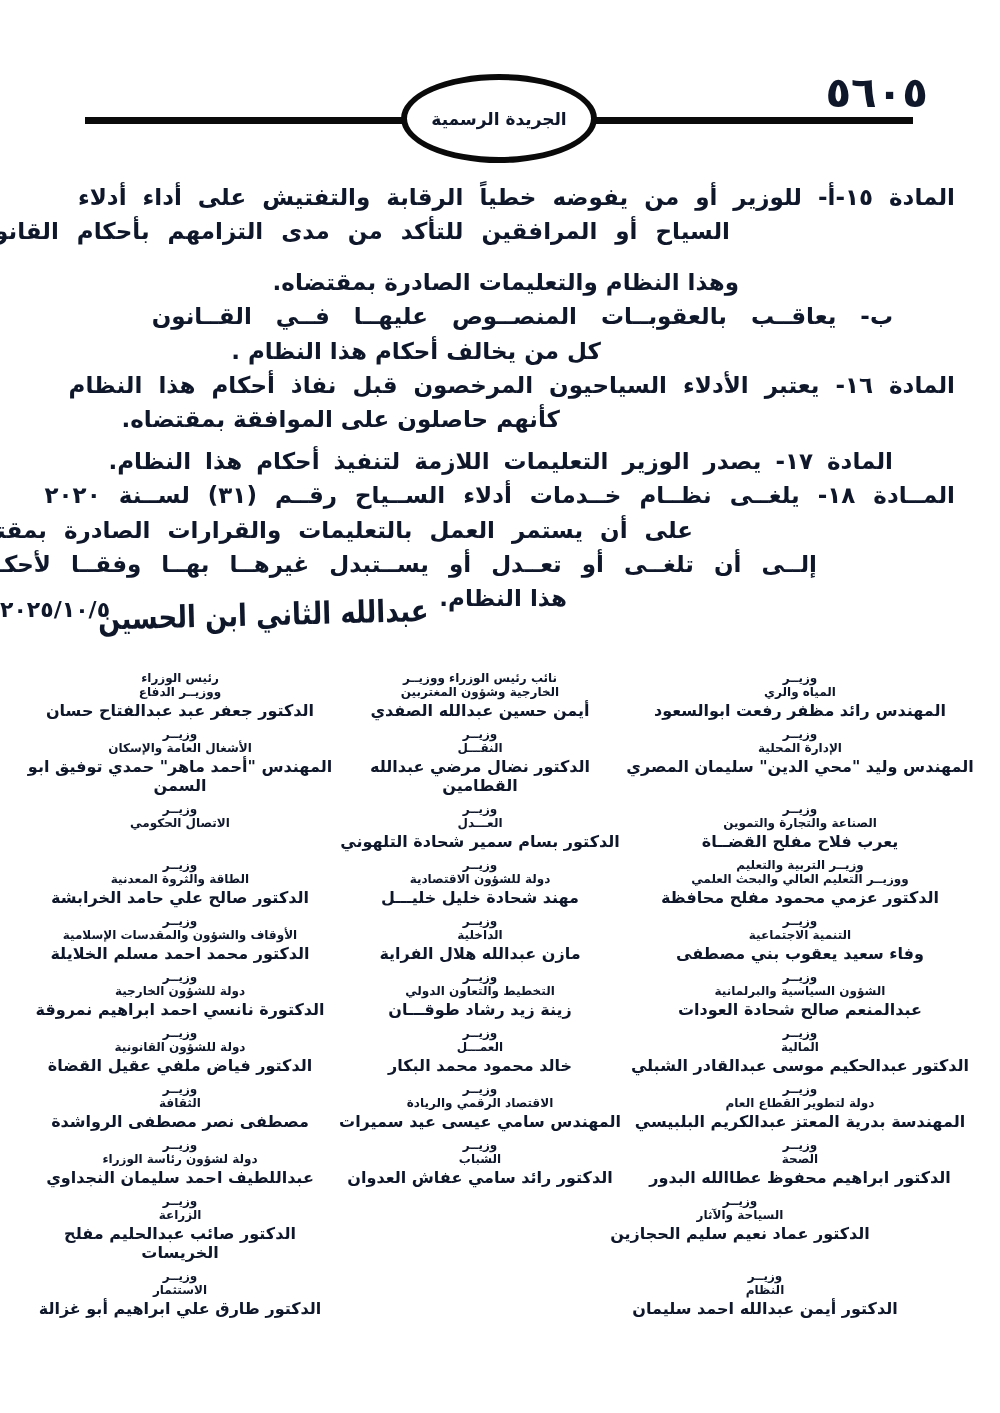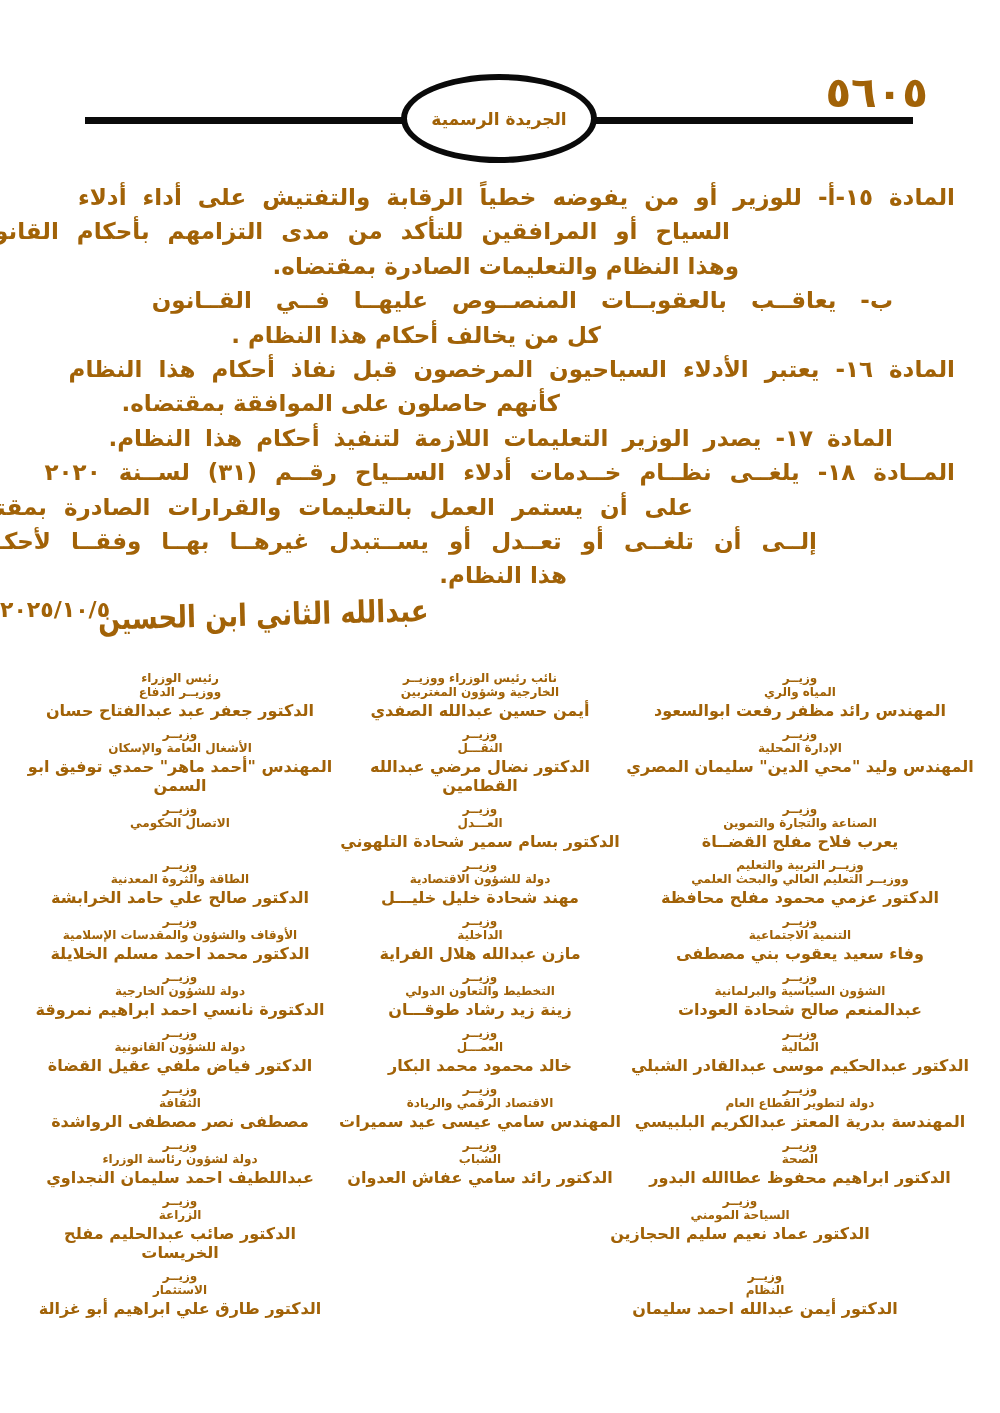--- a/index.html
+++ b/index.html
@@ -1,17 +1,17 @@
 <!DOCTYPE html>
 <html lang="ar" dir="rtl"><head>
 <meta charset="utf-8">
 <style>
   html,body{margin:0;padding:0;background:#888;}
   .page{position:relative;width:1000px;height:1413px;background:#ffffff;
-        font-family:"DejaVu Sans",sans-serif;color:#a16207;overflow:hidden;margin:0 auto;}
+        font-family:"DejaVu Sans",sans-serif;color:#0f172a;overflow:hidden;margin:0 auto;}
 
   
   .masthead-rule{position:absolute;left:85px;top:117px;width:828px;height:7px;background:#0a0a0a;}
   .page-number{position:absolute;top:68px;right:72px;font-size:42px;font-weight:bold;letter-spacing:2px;direction:rtl;}
   .masthead-oval{position:absolute;left:401px;top:74px;width:184px;height:77px;border:6px solid #0a0a0a;
                  border-radius:50%;background:#fff;display:flex;align-items:center;justify-content:center;z-index:2;}
   .masthead-oval span{font-size:17px;font-weight:bold;}
 
   
   .body-text{position:absolute;top:180px;left:140px;width:815px;direction:rtl;text-align:right;
@@ -37,26 +37,26 @@
 
   <div class="page-number">٥٦٠٥</div>
   <div class="masthead-rule"></div>
   <div class="masthead-oval">
     <span>الجريدة الرسمية</span>
   </div>
 
   <div class="body-text">
     <div class="ln" style="word-spacing:8px;">المادة ١٥-أ- للوزير أو من يفوضه خطياً الرقابة والتفتيش على أداء أدلاء</div>
     <div class="ln" style="padding-right:225px;word-spacing:10px;">السياح أو المرافقين للتأكد من مدى التزامهم بأحكام القانون</div>
-    <div class="ln" style="padding-right:216px;">وهذا النظام والتعليمات الصادرة بمقتضاه.</div>
+    <div class="ln" style="padding-right:216px;margin-top:16px;">وهذا النظام والتعليمات الصادرة بمقتضاه.</div>
     <div class="ln" style="padding-right:62px;word-spacing:16px;">ب- يعاقــب بالعقوبــات المنصــوص عليهــا فــي القــانون</div>
     <div class="ln" style="padding-right:354px;">كل من يخالف أحكام هذا النظام .</div>
     <div class="ln" style="word-spacing:8px;">المادة ١٦- يعتبر الأدلاء السياحيون المرخصون قبل نفاذ أحكام هذا النظام</div>
     <div class="ln" style="padding-right:395px;">كأنهم حاصلون على الموافقة بمقتضاه.</div>
-    <div class="ln" style="padding-right:62px;word-spacing:6px;">المادة ١٧- يصدر الوزير التعليمات اللازمة لتنفيذ أحكام هذا النظام.</div>
+    <div class="ln" style="padding-right:62px;word-spacing:6px;margin-top:7px;">المادة ١٧- يصدر الوزير التعليمات اللازمة لتنفيذ أحكام هذا النظام.</div>
     <div class="ln" style="word-spacing:10px;">المــادة ١٨- يلغــى نظــام خــدمات أدلاء الســياح رقــم (٣١) لســنة ٢٠٢٠</div>
     <div class="ln" style="padding-right:262px;word-spacing:9px;">على أن يستمر العمل بالتعليمات والقرارات الصادرة بمقتضاه</div>
     <div class="ln" style="padding-right:138px;word-spacing:12px;">إلــى أن تلغــى أو تعــدل أو يســتبدل غيرهــا بهــا وفقــا لأحكــام</div>
     <div class="ln" style="padding-right:388px;">هذا النظام.</div>
   </div>
 
   <div class="date-line">٢٠٢٥/١٠/٥</div>
   <div class="signature">عبدالله الثاني ابن الحسين</div>
 
   <div class="ministers">
@@ -199,21 +199,21 @@
       <div class="mn">الدكتور رائد سامي عفاش العدوان</div>
     </div>
     <div class="min">
       <div class="mt">وزيــر</div>
       <div class="mt">دولة لشؤون رئاسة الوزراء</div>
       <div class="mn">عبداللطيف احمد سليمان النجداوي</div>
     </div>
 
     <div class="min" style="grid-column:1;transform:translateX(-60px);">
       <div class="mt">وزيــر</div>
-      <div class="mt">السياحة المومني</div>
+      <div class="mt">السياحة والآثار</div>
       <div class="mn">الدكتور عماد نعيم سليم الحجازين</div>
     </div>
     <div class="min" style="grid-column:3;">
       <div class="mt">وزيــر</div>
       <div class="mt">الزراعة</div>
       <div class="mn">الدكتور صائب عبدالحليم مفلح الخريسات</div>
     </div>
 
     <div class="min" style="grid-column:1;transform:translateX(-35px);">
       <div class="mt">وزيــر</div>

